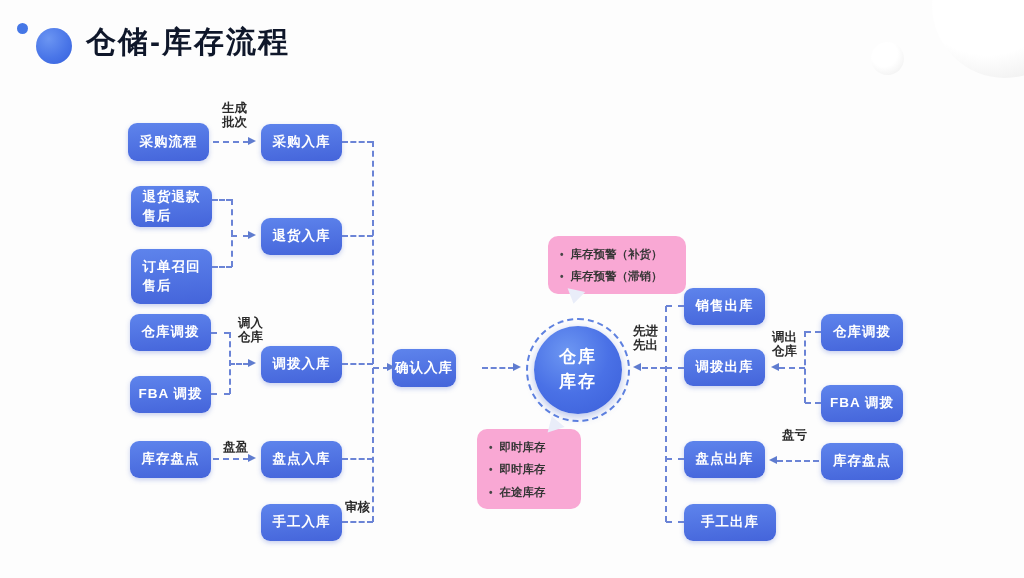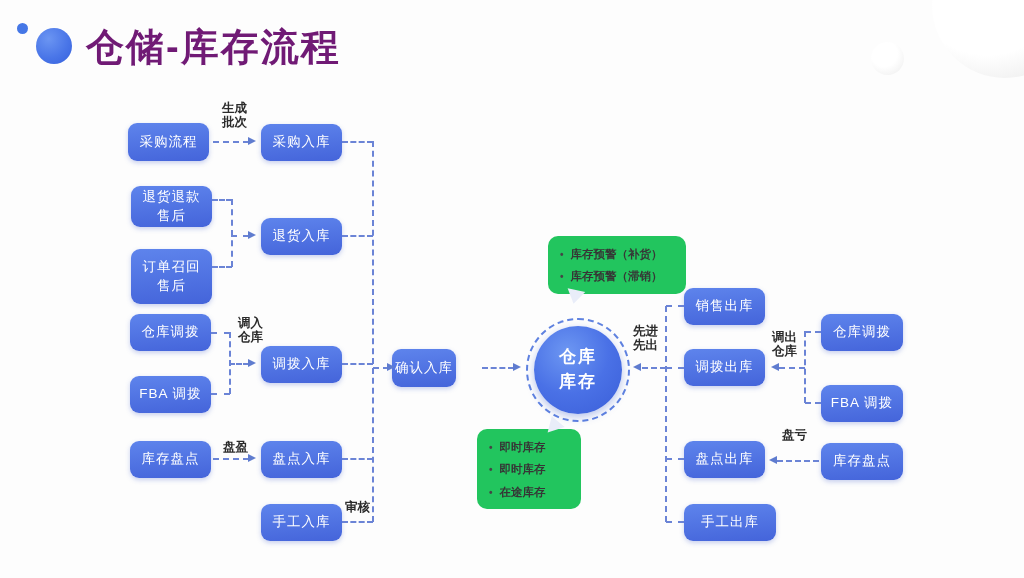--- a/index.html
+++ b/index.html
@@ -1,33 +1,33 @@
 <!DOCTYPE html>
 <html><head>
 <meta charset="utf-8">
 <style>
   html,body{margin:0;padding:0;}
   body{font-family:"Liberation Sans","DejaVu Sans",sans-serif;}
   .slide{position:relative;width:1024px;height:578px;background:#fdfdfd;overflow:hidden;}
 
   
-  .title{position:absolute;left:86px;top:22px;font-size:38px;font-weight:900;color:#701a75;letter-spacing:2px;}
+  .title{position:absolute;left:86px;top:22px;font-size:30px;font-weight:900;color:#0f172a;letter-spacing:2px;}
   .dot-sm{position:absolute;left:17px;top:23px;width:11px;height:11px;border-radius:50%;background:#4577e6;}
   .dot-lg{position:absolute;left:36px;top:28px;width:36px;height:36px;border-radius:50%;
           background:radial-gradient(circle at 35% 30%,#6b95f2 0%,#4a76e8 55%,#3560dd 100%);}
 
   
   .deco-big{position:absolute;left:932px;top:-68px;width:146px;height:146px;border-radius:50%;
             background:radial-gradient(circle at 38% 30%,#ffffff 58%,#f2f2f2 78%,#dcdcdc 94%,#cfcfcf 100%);}
   .deco-sm{position:absolute;left:871px;top:42px;width:33px;height:33px;border-radius:50%;
            background:radial-gradient(circle at 40% 35%,#ffffff 45%,#f1f1f1 85%,#e6e6e6 100%);}
 
   
-  .node{position:absolute;display:flex;align-items:center;justify-content:center;text-align:center;
-        background:linear-gradient(175deg,#5e84ec 0%,#4464da 100%);color:#fff;font-weight:normal;
+  .node{position:absolute;display:flex;align-items:center;justify-content:center;text-align:left;
+        background:linear-gradient(175deg,#5e84ec 0%,#4464da 100%);color:#fff;font-weight:bold;
         font-size:13.5px;line-height:1.35;letter-spacing:1px;border-radius:9px;white-space:pre-line;
         box-shadow:0 2px 5px rgba(60,90,200,.28);}
 
   
   .ring{position:absolute;left:526px;top:318px;width:104px;height:104px;border:2px dashed #5f82e0;border-radius:50%;box-sizing:border-box;}
   .core{position:absolute;left:534px;top:326px;width:88px;height:88px;border-radius:50%;
         display:flex;align-items:center;justify-content:center;text-align:center;color:#fff;
         font-size:17px;font-weight:bold;line-height:1.45;letter-spacing:2px;white-space:pre-line;
         background:radial-gradient(circle at 38% 30%,#6d97f2 0%,#4a71e6 50%,#3a5ed8 100%);
         box-shadow:0 3px 8px rgba(50,85,205,.35);}
@@ -35,21 +35,21 @@
   
   .hl{position:absolute;border-top:2px dashed #6b84d6;}
   .vl{position:absolute;border-left:2px dashed #6b84d6;}
   .ah-r{position:absolute;width:0;height:0;border-top:4.5px solid transparent;border-bottom:4.5px solid transparent;border-left:8px solid #5f7ccf;}
   .ah-l{position:absolute;width:0;height:0;border-top:4.5px solid transparent;border-bottom:4.5px solid transparent;border-right:8px solid #5f7ccf;}
 
   
   .ann{position:absolute;font-size:12.5px;color:#2b2b2b;font-weight:600;line-height:1.15;white-space:pre-line;}
 
   
-  .callout{position:absolute;background:#22c55e;border-radius:10px;color:#333;padding:7px 10px 6px 6px;}
+  .callout{position:absolute;background:#f9a8d4;border-radius:10px;color:#333;padding:7px 10px 6px 6px;}
   .callout ul{margin:0;padding:0;list-style:none;}
   .callout li{font-size:11.5px;line-height:1.95;white-space:nowrap;font-weight:600;color:#363636;}
   .callout li::before{content:"•";margin:0 7px 0 6px;font-size:10px;color:#444;}
   .tail-down{position:absolute;width:0;height:0;border-left:9px solid transparent;border-right:9px solid transparent;border-top:14px solid #e9edf9;transform:rotate(12deg);}
   .tail-up{position:absolute;width:0;height:0;border-left:9px solid transparent;border-right:9px solid transparent;border-bottom:14px solid #e9edf9;transform:rotate(-18deg);}
 </style>
 </head>
 <body>
 
 <div class="slide">

